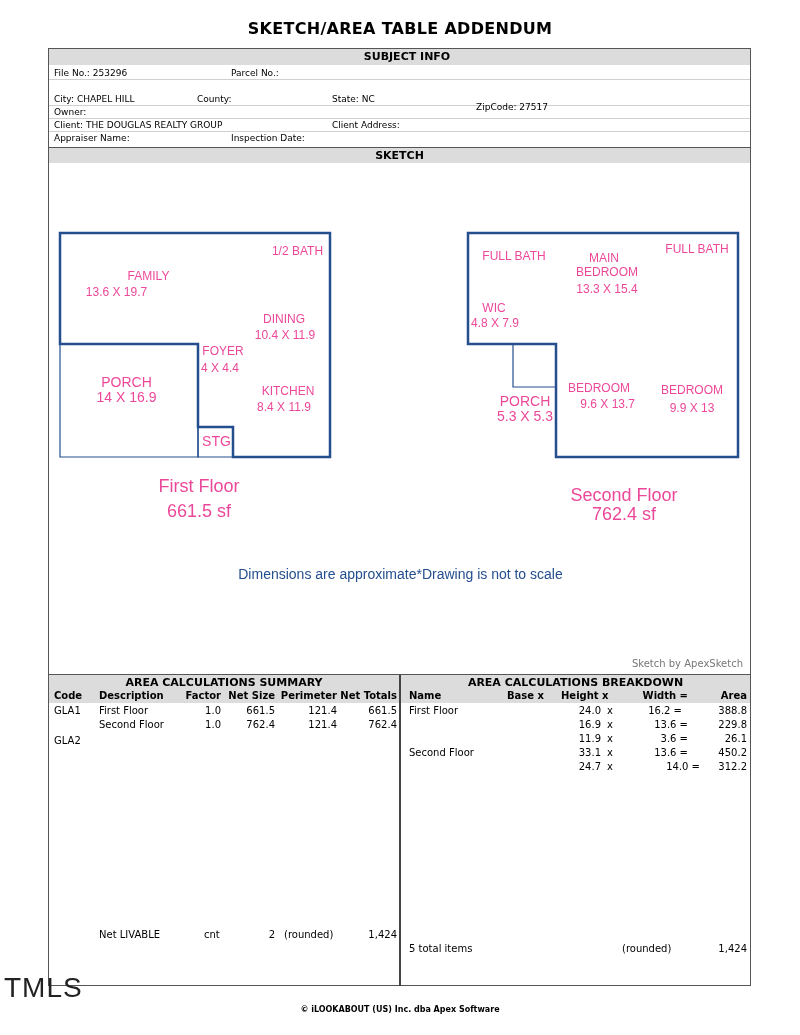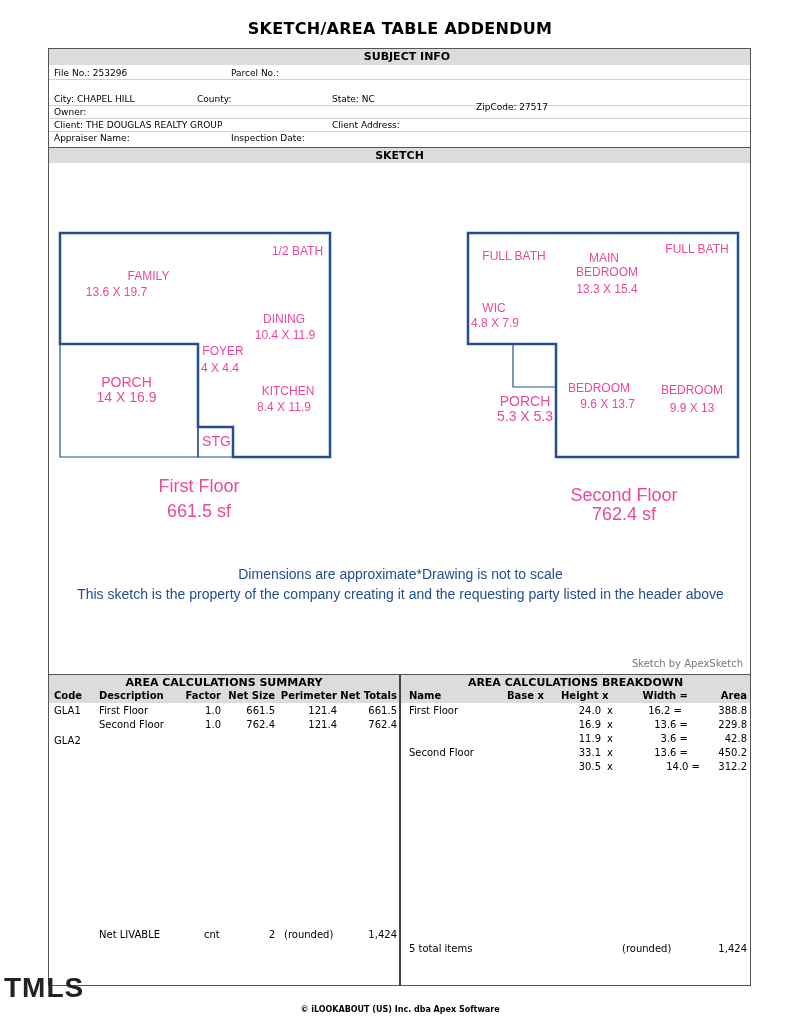--- a/index.html
+++ b/index.html
@@ -17,21 +17,21 @@
   .apex { position:absolute; right:7px; top:609px; font-size:10px; color:#777; }
   .table-area { position:absolute; left:0; top:625px; width:100%; height:312px; border-top:1.5px solid #555; box-sizing:border-box; }
   .half { position:absolute; top:0; height:100%; box-sizing:border-box; }
   .half.left { left:0; width:352px; border-right:2px solid #444; }
   .half.right { left:352px; width:349px; }
   .thead { position:absolute; left:0; top:0; width:100%; background:#dcdcdc; height:28px; }
   .thead .cap { position:absolute; left:0; width:100%; top:1px; text-align:center; font-weight:bold; font-size:11px; }
   .cell { position:absolute; font-size:10px; white-space:nowrap; line-height:13px; }
   .hd { font-weight:bold; }
   .r { text-align:right; }
-  .tmls { position:absolute; left:4px; top:972px; font-family:"Liberation Sans", sans-serif; font-size:28px; font-weight:700; color:#222; letter-spacing:1px; -webkit-text-stroke:0; }
+  .tmls { position:absolute; left:4px; top:972px; font-family:"Liberation Sans", sans-serif; font-size:28px; font-weight:400; color:#222; letter-spacing:1px; -webkit-text-stroke:0; }
   .copy { position:absolute; left:0; width:800px; top:1005px; text-align:center; font-size:8px; font-weight:bold; }
 </style>
 </head>
 <body>
 
 <div class="title">SKETCH/AREA TABLE ADDENDUM</div>
 
 <div class="frame">
   <div class="bar" style="top:0;border-top:none;padding-left:15px;">SUBJECT INFO</div>
 
@@ -99,21 +99,20 @@
   <div class="sk sk14" style="left:447px;top:345px;width:58px;">PORCH</div>
   <div class="sk sk14" style="left:447px;top:360px;width:58px;">5.3 X 5.3</div>
   <div class="sk sk12" style="left:515px;top:332px;width:70px;">BEDROOM</div>
   <div class="sk sk12" style="left:514px;top:348px;width:72px;text-align:right;">9.6 X 13.7</div>
   <div class="sk sk12" style="left:608px;top:334px;width:70px;">BEDROOM</div>
   <div class="sk sk12" style="left:610px;top:352px;width:66px;">9.9 X 13</div>
   <div class="sk sk18" style="left:510px;top:435px;width:130px;">Second Floor</div>
   <div class="sk sk18" style="left:510px;top:454px;width:130px;">762.4 sf</div>
 
   <div class="note" style="top:517px;">Dimensions are approximate*Drawing is not to scale</div>
-  <div class="note" style="top:537px;">This sketch is the property of the company creating it and the requesting party listed in the header above</div>
   <div class="apex">Sketch by ApexSketch</div>
 
   <div class="table-area">
     <div class="half left">
       <div class="thead">
         <div class="cap">AREA CALCULATIONS SUMMARY</div>
         <div class="cell hd" style="left:5px;top:14px;">Code</div>
         <div class="cell hd" style="left:50px;top:14px;">Description</div>
         <div class="cell hd r" style="left:130px;width:42px;top:14px;">Factor</div>
         <div class="cell hd r" style="left:176px;width:50px;top:14px;">Net Size</div>
@@ -167,32 +166,32 @@
             <div class="cell" style="left:150px;width:50px;text-align:right;top:43px;">16.9</div>
             <div class="cell" style="left:206px;top:43px;">x</div>
             <div class="cell" style="left:230px;width:57px;text-align:right;top:43px;">13.6 =</div>
             <div class="cell" style="left:290px;width:56px;text-align:right;top:43px;">229.8</div>
           </div>
           <div>
             <div class="cell" style="left:8px;top:57px;"></div>
             <div class="cell" style="left:150px;width:50px;text-align:right;top:57px;">11.9</div>
             <div class="cell" style="left:206px;top:57px;">x</div>
             <div class="cell" style="left:230px;width:57px;text-align:right;top:57px;">3.6 =</div>
-            <div class="cell" style="left:290px;width:56px;text-align:right;top:57px;">42.8</div>
+            <div class="cell" style="left:290px;width:56px;text-align:right;top:57px;">26.1</div>
           </div>
           <div>
             <div class="cell" style="left:8px;top:71px;">Second Floor</div>
             <div class="cell" style="left:150px;width:50px;text-align:right;top:71px;">33.1</div>
             <div class="cell" style="left:206px;top:71px;">x</div>
             <div class="cell" style="left:230px;width:57px;text-align:right;top:71px;">13.6 =</div>
             <div class="cell" style="left:290px;width:56px;text-align:right;top:71px;">450.2</div>
           </div>
           <div>
             <div class="cell" style="left:8px;top:85px;"></div>
-            <div class="cell" style="left:150px;width:50px;text-align:right;top:85px;">30.5</div>
+            <div class="cell" style="left:150px;width:50px;text-align:right;top:85px;">24.7</div>
             <div class="cell" style="left:206px;top:85px;">x</div>
             <div class="cell" style="left:242px;width:57px;text-align:right;top:85px;">14.0 =</div>
             <div class="cell" style="left:290px;width:56px;text-align:right;top:85px;">312.2</div>
           </div>
         </div>
       <div>
         <div class="cell" style="left:8px;top:267px;">5 total items</div>
         <div class="cell" style="left:221px;top:267px;">(rounded)</div>
         <div class="cell r" style="left:290px;width:56px;top:267px;">1,424</div>
       </div>

